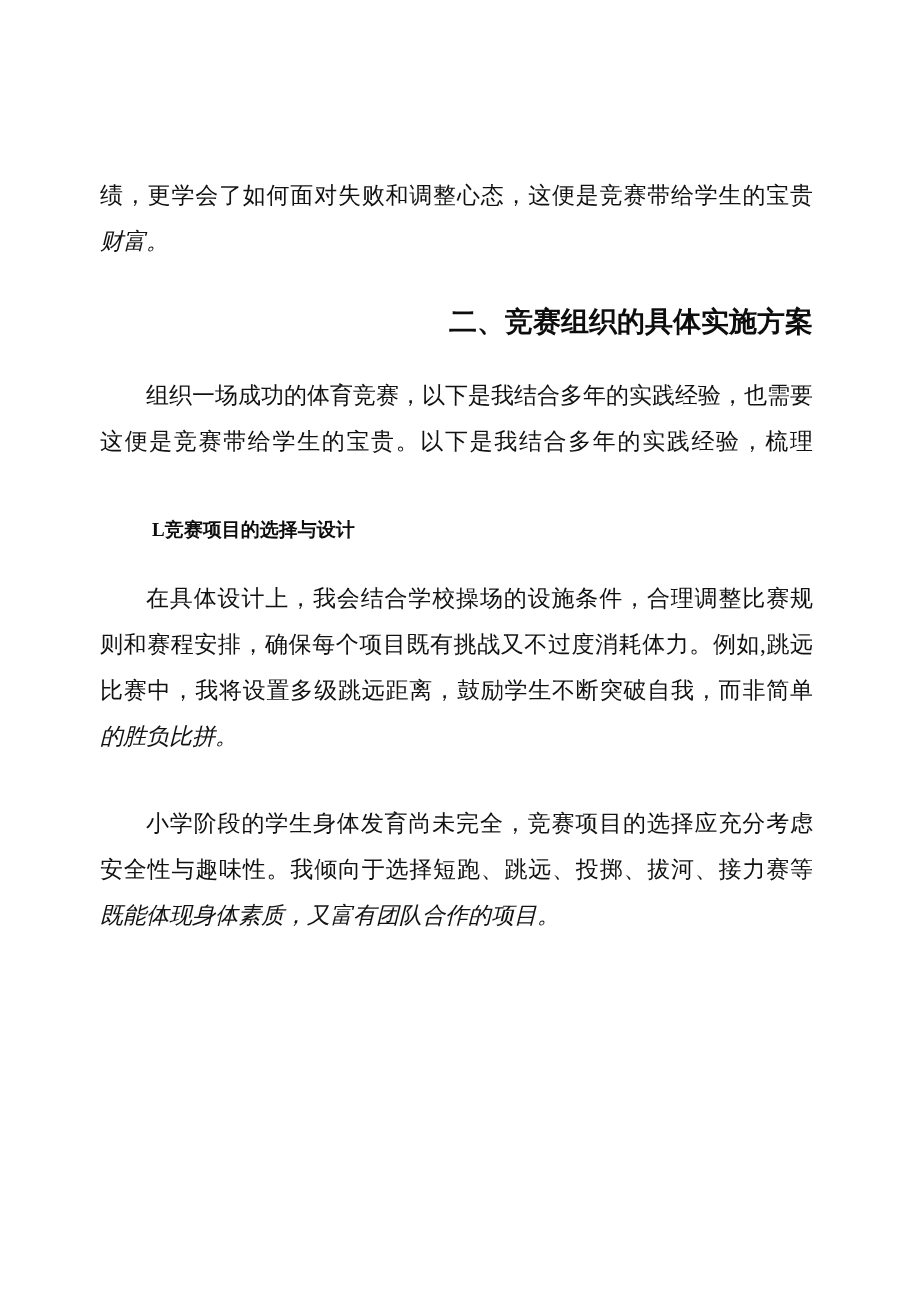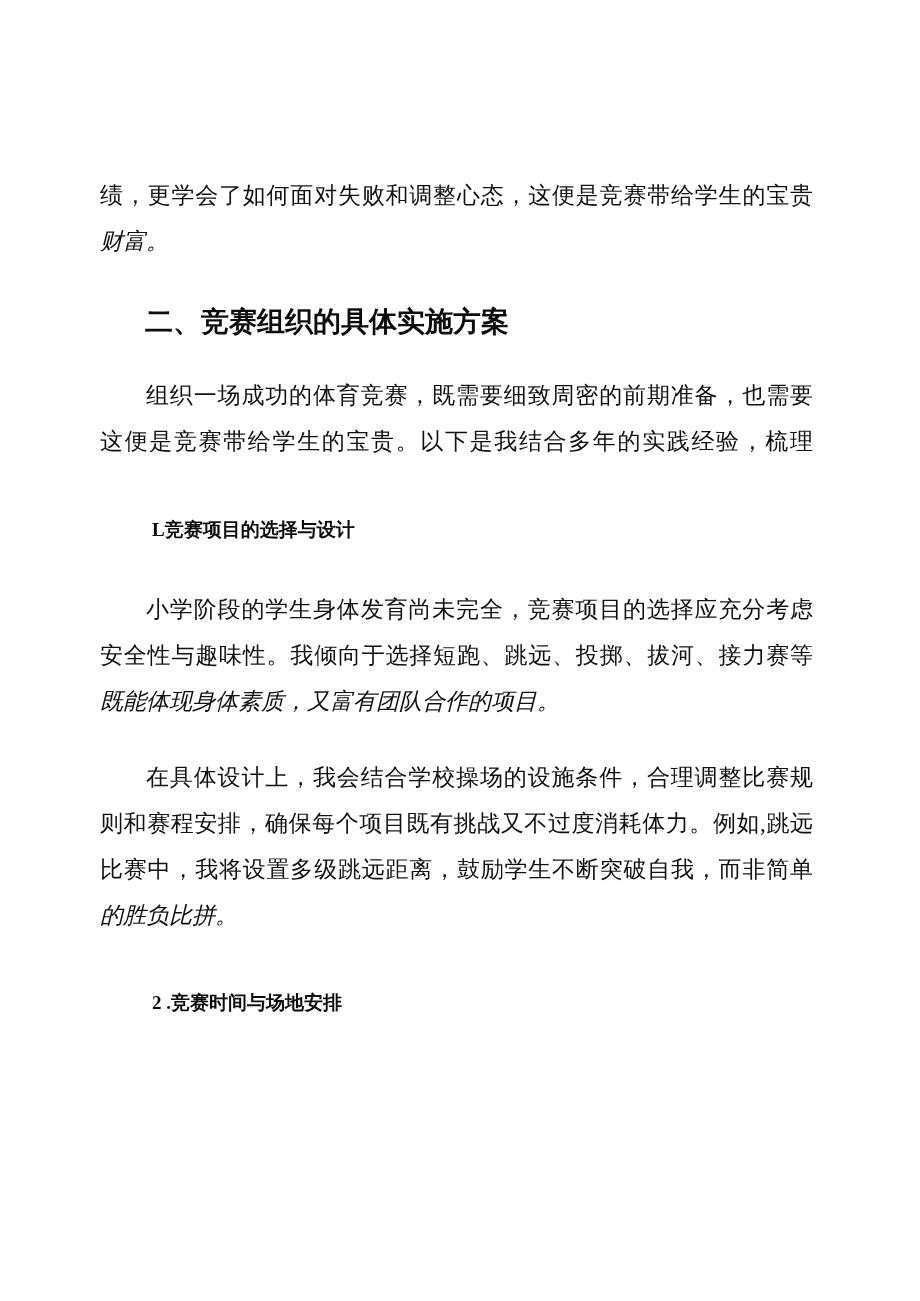--- a/index.html
+++ b/index.html
@@ -43,20 +43,21 @@
   
   .h2 {
     margin: 37px 0 0 0;
     font-family: "Liberation Sans", "DejaVu Sans", sans-serif;
     font-weight: 700;
     font-size: 28px;
     line-height: 40px;
     text-indent: 45px;
     color: #0d0d0d;
     white-space: nowrap;
+    text-align: right;
   }
   
   .h3 {
     margin: 0;
     font-family: "Liberation Sans", "DejaVu Sans", sans-serif;
     font-weight: 700;
     font-size: 19px;
     line-height: 32px;
     padding-left: 52px;
     color: #0d0d0d;
@@ -78,38 +79,35 @@
 <div class="page">
 
   <div class="para cont">
     <div class="line">绩，更学会了如何面对失败和调整心态，这便是竞赛带给学生的宝贵</div>
     <div class="line last">财富。</div>
   </div>
 
   <div class="h2">二、竞赛组织的具体实施方案</div>
 
   <div class="para after-h2">
-    <div class="line indent">组织一场成功的体育竞赛，既需要细致周密的前期准备，也需要</div>
+    <div class="line indent">组织一场成功的体育竞赛，以下是我结合多年的实践经验，也需要</div>
     <div class="line">这便是竞赛带给学生的宝贵。以下是我结合多年的实践经验，梳理</div>
   </div>
 
   <div class="h3 first">
     <span class="h3-prefix">L</span><span>竞赛项目的选择与设计</span>
-  </div>
-
-  <div class="para after-h3">
-    <div class="line indent">小学阶段的学生身体发育尚未完全，竞赛项目的选择应充分考虑</div>
-    <div class="line">安全性与趣味性。我倾向于选择短跑、跳远、投掷、拔河、接力赛等</div>
-    <div class="line last">既能体现身体素质，又富有团队合作的项目。</div>
   </div>
 
   <div class="para after-para">
     <div class="line indent">在具体设计上，我会结合学校操场的设施条件，合理调整比赛规</div>
     <div class="line">则和赛程安排，确保每个项目既有挑战又不过度消耗体力。例如,跳远</div>
     <div class="line">比赛中，我将设置多级跳远距离，鼓励学生不断突破自我，而非简单</div>
     <div class="line last">的胜负比拼。</div>
   </div>
 
-  <div class="h3 second">
-    <span class="h3-prefix">2 .</span><span>竞赛时间与场地安排</span>
+  <div class="para after-h3">
+    <div class="line indent">小学阶段的学生身体发育尚未完全，竞赛项目的选择应充分考虑</div>
+    <div class="line">安全性与趣味性。我倾向于选择短跑、跳远、投掷、拔河、接力赛等</div>
+    <div class="line last">既能体现身体素质，又富有团队合作的项目。</div>
   </div>
+
 
 </div>
 
 </body></html>

